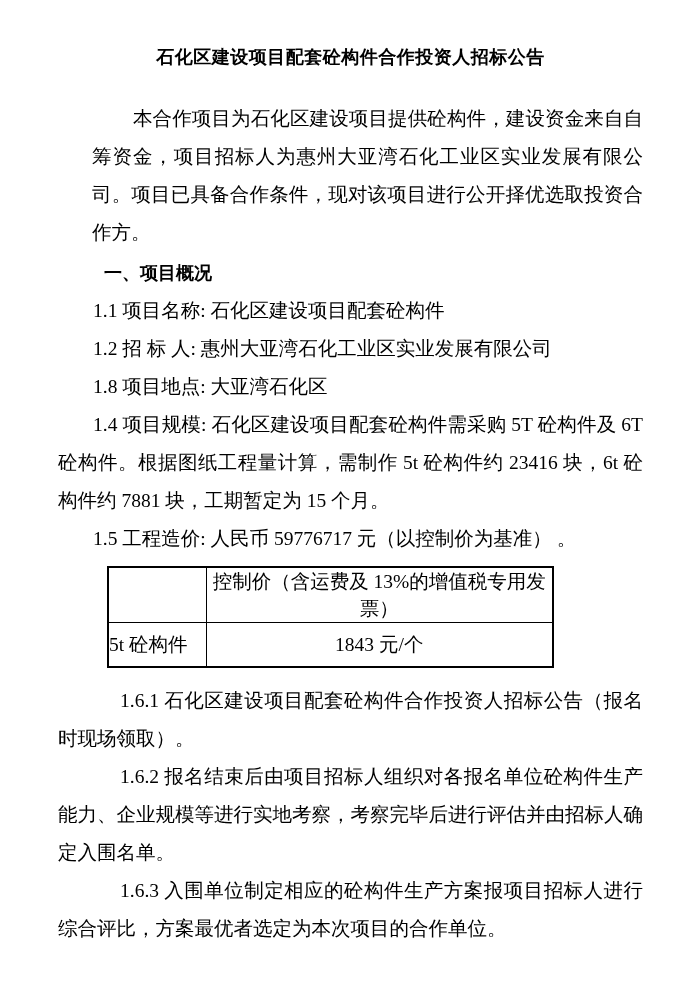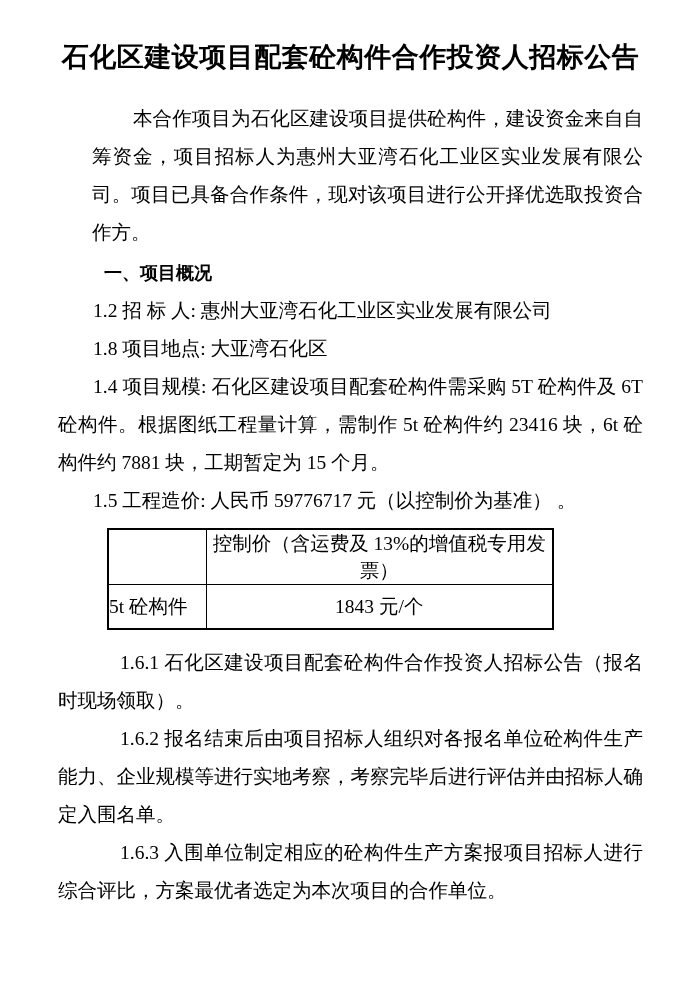--- a/index.html
+++ b/index.html
@@ -14,21 +14,21 @@
     margin: 0 auto;
     background: #ffffff;
     color: #000000;
     box-sizing: border-box;
     padding: 32px 57px 0 58px;
     font-family: "Liberation Serif", "DejaVu Serif", serif;
     overflow: hidden;
   }
   h1.doc-title {
     margin: 4px 0 22px 0;
-    font-size: 27px;
+    font-size: 18px;
     line-height: 42px;
     font-weight: bold;
     text-align: center;
     letter-spacing: 0.5px;
     font-family: "Liberation Serif", "DejaVu Serif", serif;
   }
   p.para {
     margin: 0;
     font-size: 19.5px;
     line-height: 38px;
@@ -74,20 +74,21 @@
 <body>
 
 <div class="page">
 
   <h1 class="doc-title">石化区建设项目配套砼构件合作投资人招标公告</h1>
 
   <p class="para intro">本合作项目为石化区建设项目提供砼构件，建设资金来自自筹资金，项目招标人为惠州大亚湾石化工业区实业发展有限公司。项目已具备合作条件，现对该项目进行公开择优选取投资合作方。</p>
 
   <h2 class="sec-heading">一、项目概况</h2>
 
+  <p class="para item">1.1 项目名称: 石化区建设项目配套砼构件</p>
 
   <p class="para item">1.2 招 标 人: 惠州大亚湾石化工业区实业发展有限公司</p>
 
   <p class="para item">1.8 项目地点: 大亚湾石化区</p>
 
   <p class="para item">1.4 项目规模: 石化区建设项目配套砼构件需采购 5T 砼构件及 6T 砼构件。根据图纸工程量计算，需制作 5t 砼构件约 23416 块，6t 砼构件约 7881 块，工期暂定为 15 个月。</p>
 
   <p class="para item">1.5 工程造价: 人民币 59776717 元（以控制价为基准） 。</p>
 
   <table class="price-table">

